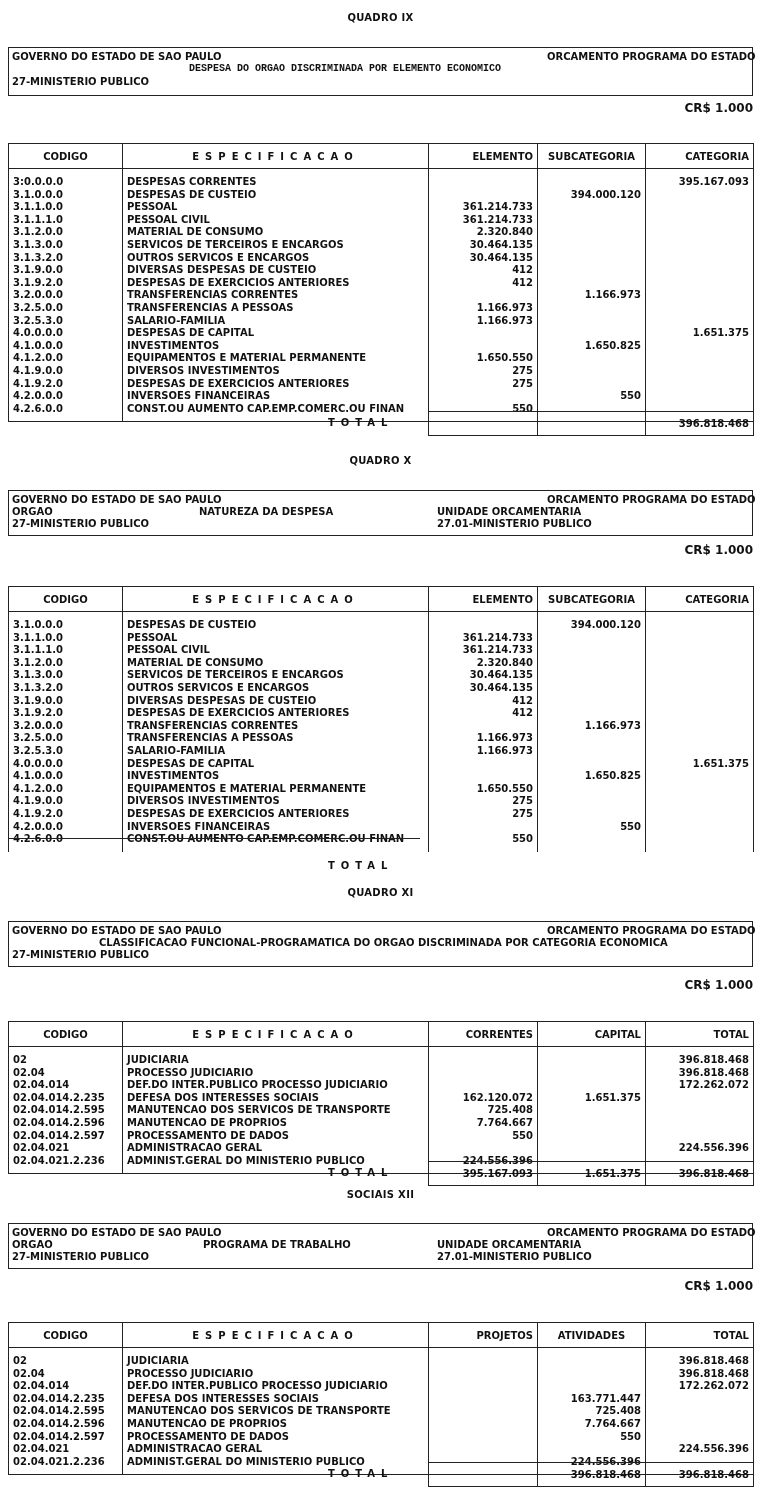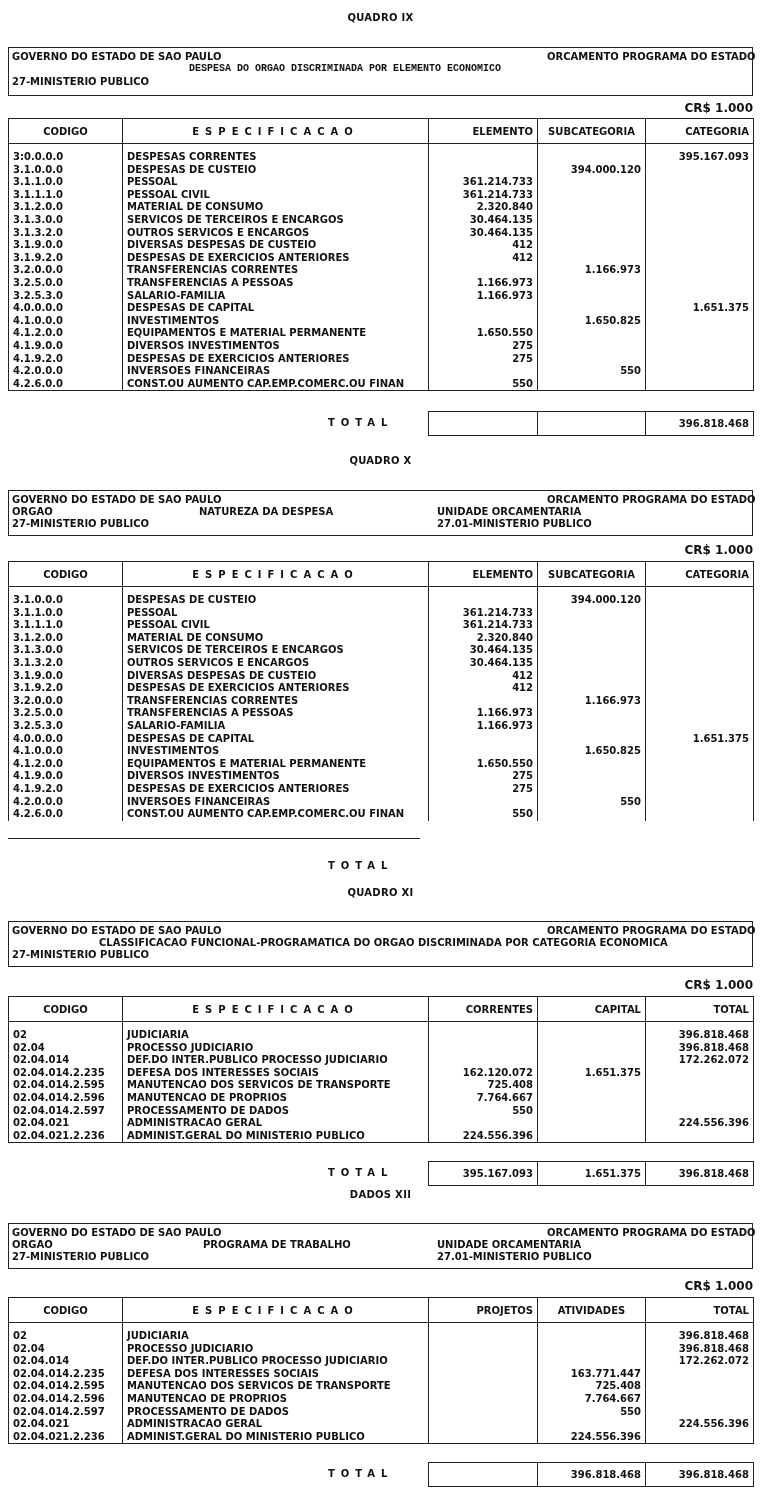--- a/index.html
+++ b/index.html
@@ -2,26 +2,26 @@
 <html><head>
 <meta charset="utf-8">
 <style>
   html, body { margin:0; padding:0; background:#ffffff; }
   body { width:761px; height:1500px; position:relative; overflow:hidden;
          font-family:"DejaVu Sans", sans-serif; font-weight:bold; color:#111; font-size:10px; }
   .qtitle { position:absolute; left:0; width:761px; text-align:center; font-size:10px; letter-spacing:0.3px; }
   .hbox { position:absolute; left:8px; width:745px; border:1.5px solid #222; box-sizing:border-box; }
   .hline { position:absolute; white-space:nowrap; font-size:10px; line-height:12px; }
   .cr { position:absolute; right:8px; font-size:12px; }
-  table.grid { position:absolute; left:8px; width:745px; border-collapse:collapse; table-layout:fixed; }
+  table.grid { position:absolute; left:8px; width:745px; border-collapse:collapse; table-layout:fixed;margin-top:25px; }
   table.grid th, table.grid td { border-left:1.5px solid #222; border-right:1.5px solid #222; padding:0 4px; font-size:10px; white-space:nowrap; overflow:hidden; }
   table.grid thead th { border:1.5px solid #222; height:24px; font-weight:bold; }
   table.grid tbody td { height:12.6px; line-height:12.6px; padding-top:0; padding-bottom:0; }
   table.grid tbody tr:first-child td { padding-top:7px; }
-  table.grid tbody tr:last-child td { }
+  table.grid tbody tr:last-child td { padding-bottom:6px; }
   table.grid.closed tbody tr:last-child td { border-bottom:1.5px solid #222; }
   .num { text-align:right; }
   .spaced { letter-spacing:6px; }
   .c-cod { width:114px; }
   .c-esp { width:306px; }
   .c-n1 { width:109px; }
   .c-n2 { width:108px; }
   .c-n3 { width:108px; }
   .totlabel { position:absolute; left:328px; font-size:10px; letter-spacing:6px; }
   table.tot { position:absolute; left:428px; width:325px; border-collapse:collapse; table-layout:fixed; }
@@ -468,21 +468,21 @@
     </colgroup>
   <tbody>
       <tr>
     <td>395.167.093</td>
     <td>1.651.375</td>
     <td>396.818.468</td>
   </tr>
 </tbody>
   </table>
 
-<div class="qtitle" style="top:1189px;">DADOS XII</div>
+<div class="qtitle" style="top:1189px;">SOCIAIS XII</div>
 <div class="hbox" style="top:1223px; height:46px;">
   <span class="hline" style="left:3px; top:3px;">GOVERNO DO ESTADO DE SAO PAULO</span>
   <span class="hline" style="left:538px; top:3px;">ORCAMENTO PROGRAMA DO ESTADO</span>
   <span class="hline" style="left:3px; top:15px;">ORGAO</span>
   <span class="hline" style="left:194px; top:15px;">PROGRAMA DE TRABALHO</span>
   <span class="hline" style="left:428px; top:15px;">UNIDADE ORCAMENTARIA</span>
   <span class="hline" style="left:3px; top:27px;">27-MINISTERIO PUBLICO</span>
   <span class="hline" style="left:428px; top:27px;">27.01-MINISTERIO PUBLICO</span>
 </div>
 <div class="cr" style="top:1279px;">CR$ 1.000</div>

